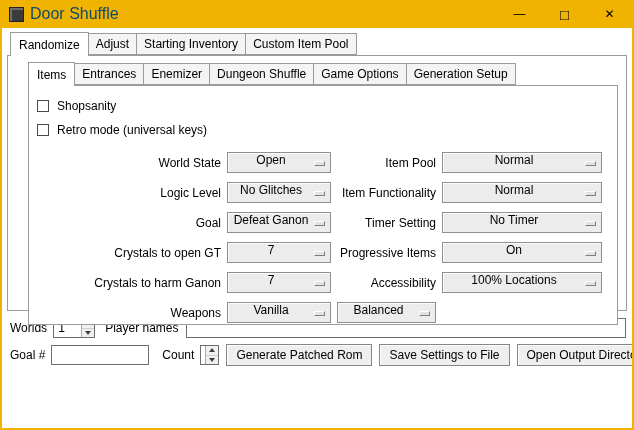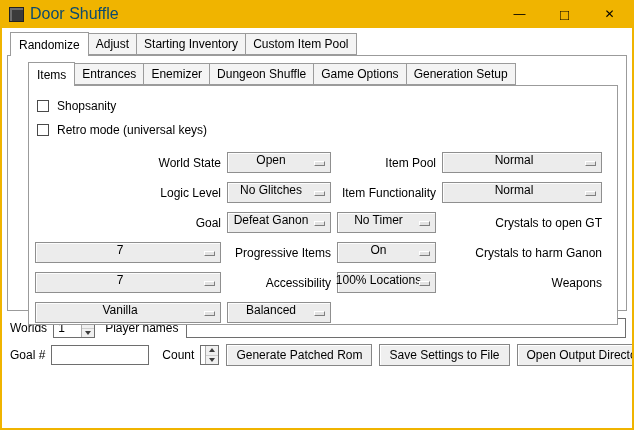--- a/index.html
+++ b/index.html
@@ -121,20 +121,21 @@
         <div class="dropdown">
           <span class="dd-value">Normal</span>
           <span class="dd-indicator"></span>
         </div>
 
         <div class="flabel">Goal</div>
         <div class="dropdown">
           <span class="dd-value">Defeat Ganon</span>
           <span class="dd-indicator"></span>
         </div>
+        <div class="flabel">Timer Setting</div>
         <div class="dropdown">
           <span class="dd-value">No Timer</span>
           <span class="dd-indicator"></span>
         </div>
 
         <div class="flabel">Crystals to open GT</div>
         <div class="dropdown">
           <span class="dd-value">7</span>
           <span class="dd-indicator"></span>
         </div>

